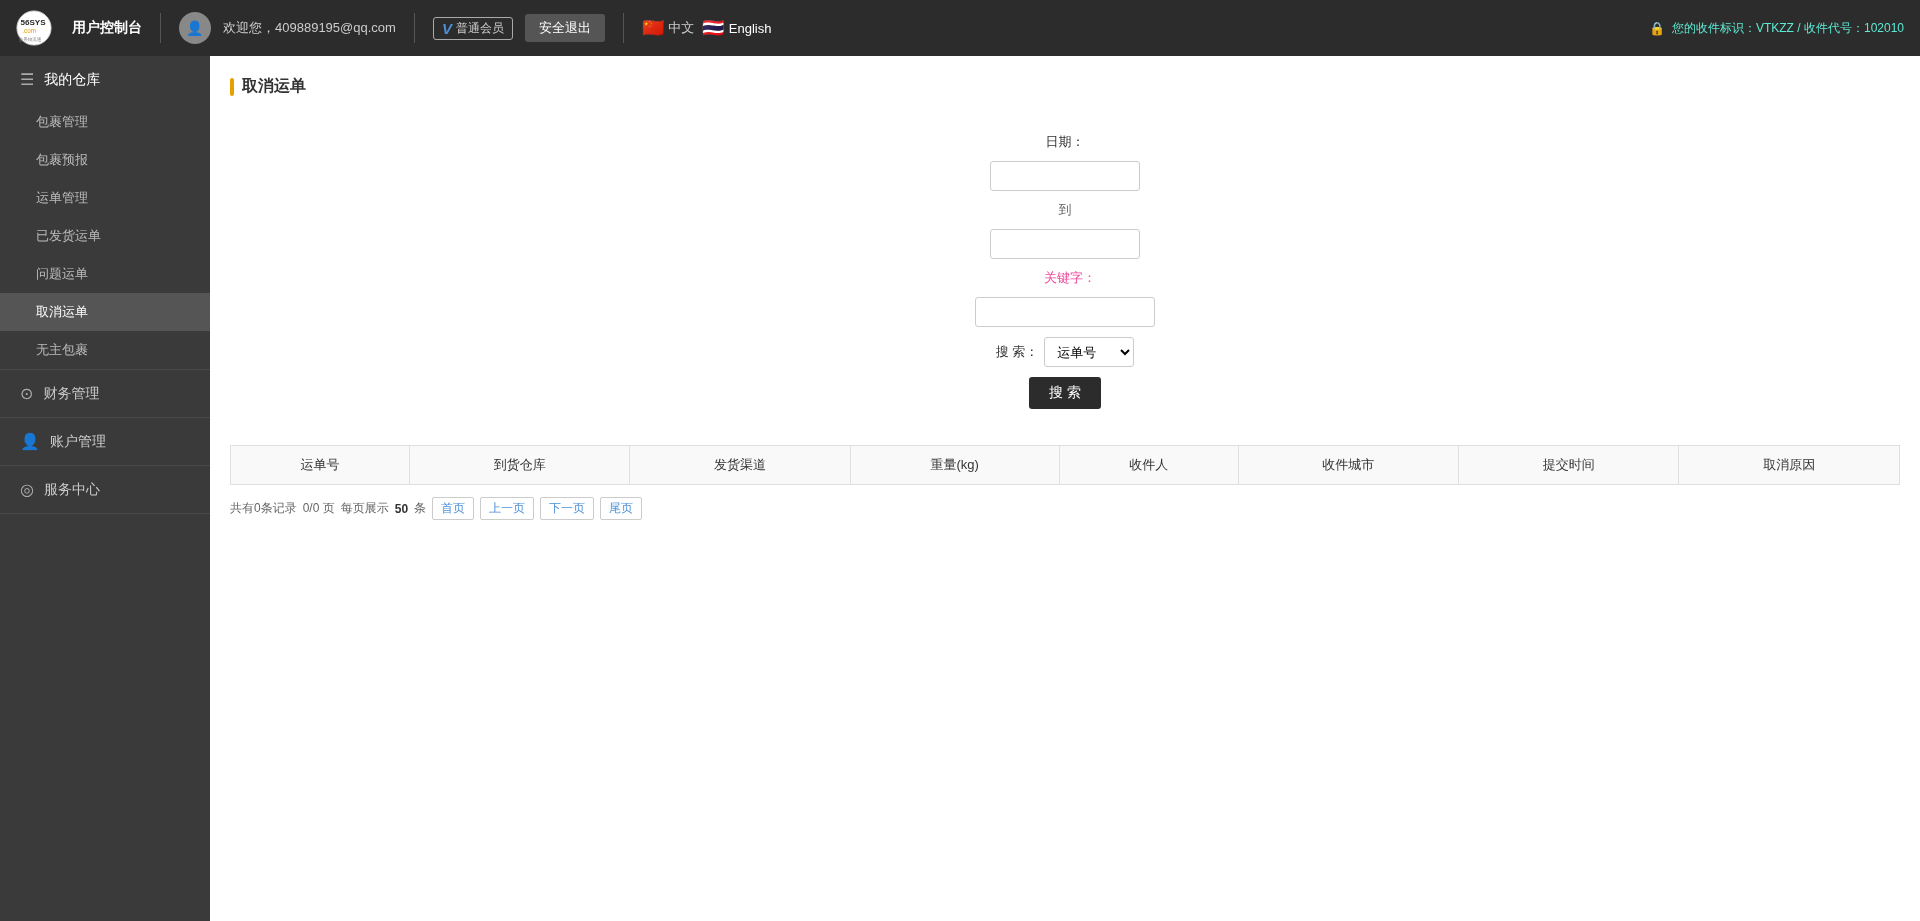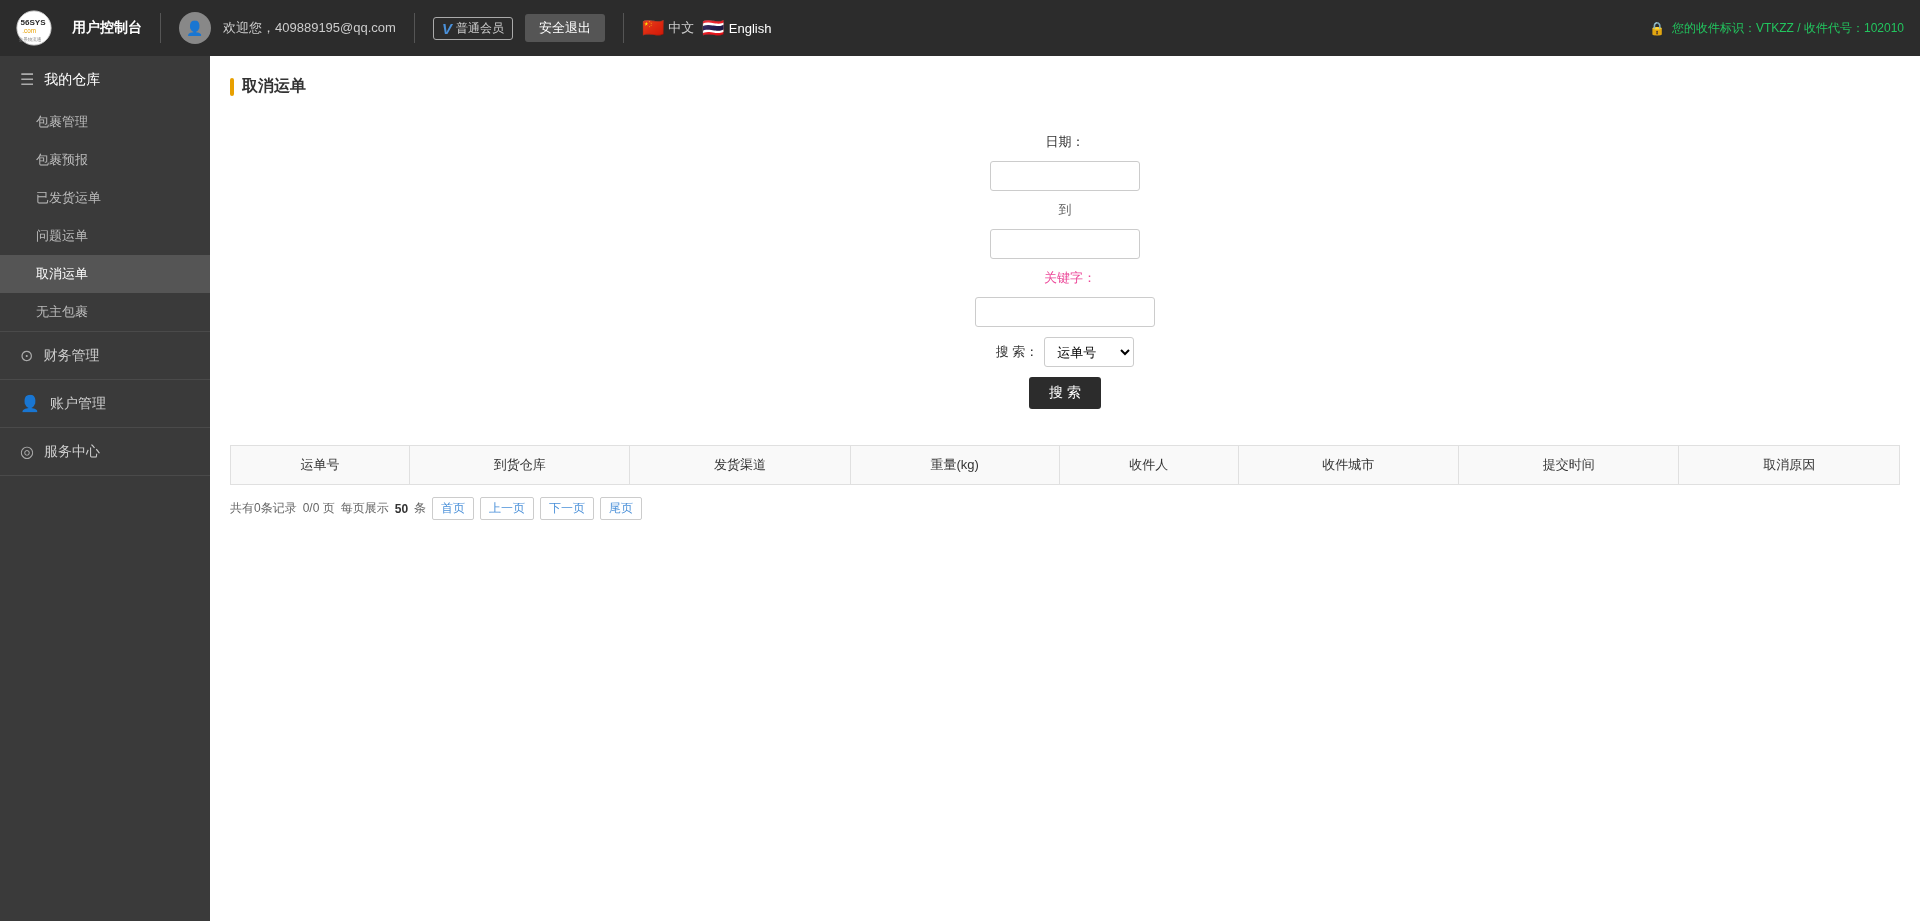--- a/index.html
+++ b/index.html
@@ -91,21 +91,21 @@
     }
     .lang-btn.active { color: #fff; }
     .header-right {
       margin-left: auto;
       display: flex;
       align-items: center;
       gap: 6px;
       color: #ccc;
       font-size: 12px;
     }
-    .receiver-info { color: #22c55e; }
+    .receiver-info { color: #5eead4; }
 
     
     .layout {
       display: flex;
       margin-top: 56px;
       min-height: calc(100vh - 56px);
     }
 
     
     .sidebar {
@@ -317,20 +317,21 @@
 
   <div class="sidebar">
     <div class="sidebar-section">
       <div class="sidebar-main-item active">
         <span class="sidebar-icon">☰</span>
         <span>我的仓库</span>
       </div>
       <div>
         <a class="sidebar-sub-item">包裹管理</a>
         <a class="sidebar-sub-item">包裹预报</a>
+        <a class="sidebar-sub-item">运单管理</a>
         <a class="sidebar-sub-item">已发货运单</a>
         <a class="sidebar-sub-item">问题运单</a>
         <a class="sidebar-sub-item active">取消运单</a>
         <a class="sidebar-sub-item">无主包裹</a>
       </div>
     </div>
     <div class="sidebar-section">
       <div class="sidebar-main-item">
         <span class="sidebar-icon">⊙</span>
         <span>财务管理</span>

